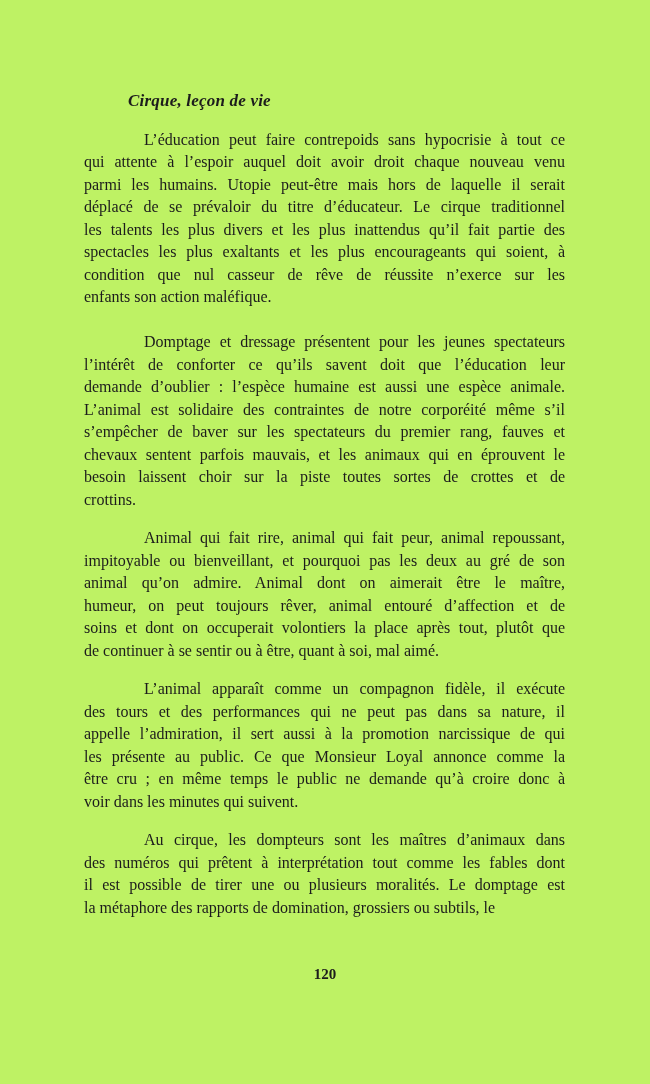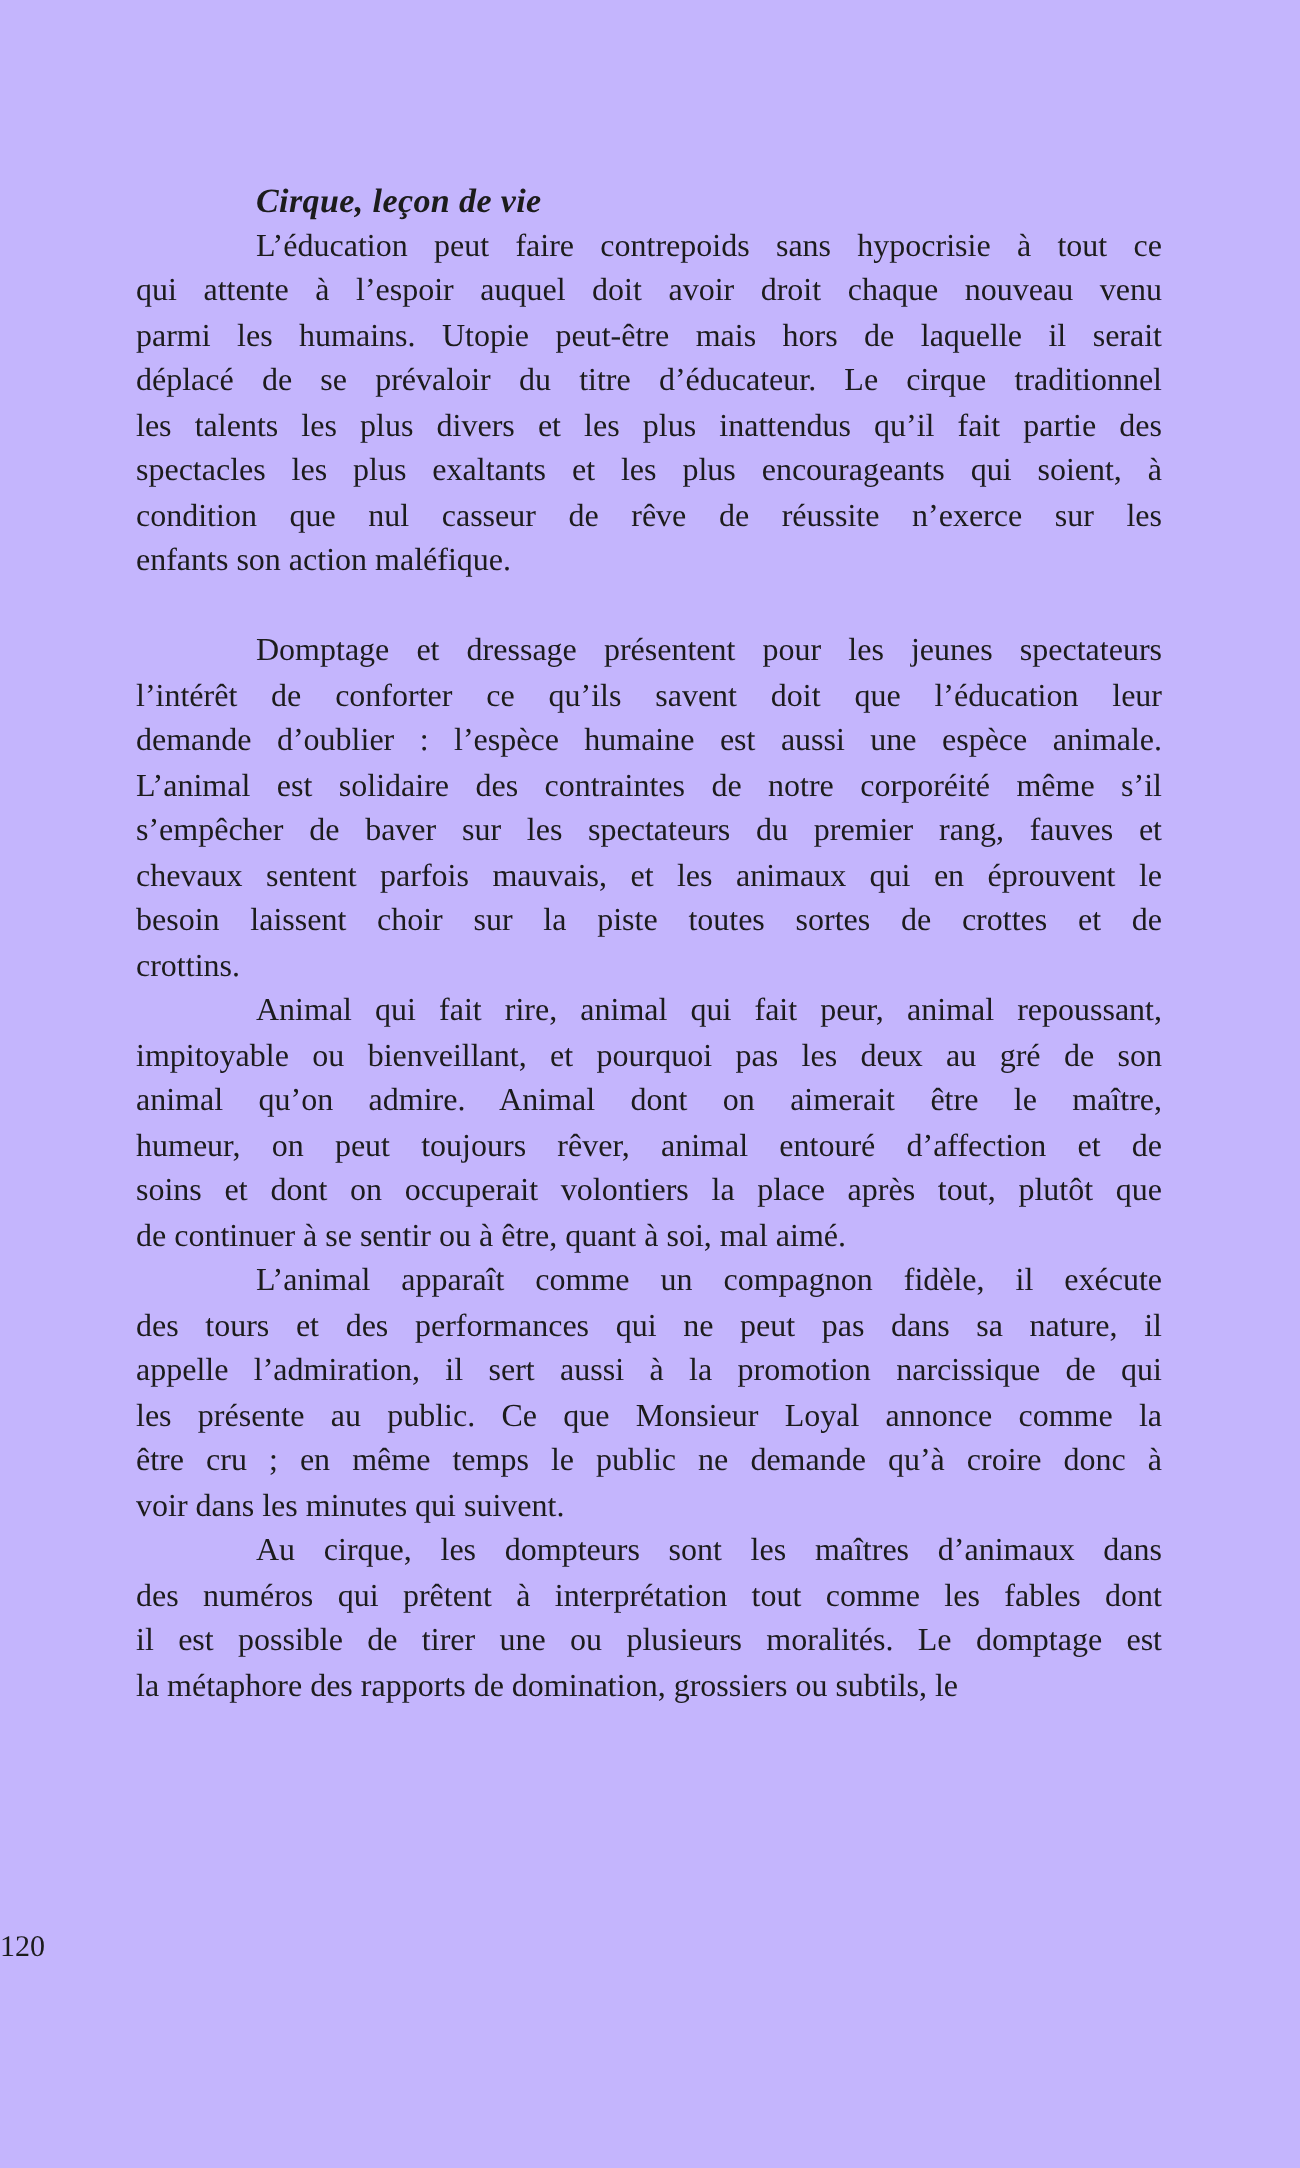--- a/index.html
+++ b/index.html
@@ -4,59 +4,60 @@
 <style>
   html, body {
     margin: 0;
     padding: 0;
     background: #ffffff;
   }
   .page {
     position: relative;
     width: 650px;
     height: 1084px;
-    background: #c4b5fd;
+    background: #bef264;
     overflow: hidden;
     font-family: "Liberation Serif", "DejaVu Serif", serif;
     color: #1c1c1c;
   }
   .text-block {
     position: absolute;
     left: 68px;
     top: 90px;
     width: 513px;
   }
   .title {
     font-size: 17px;
     font-weight: bold;
     font-style: italic;
     line-height: 22.5px;
     text-indent: 60px;
     letter-spacing: 0.2px;
   }
-  .para { margin: 0; }
+  .para { margin: 16px; }
   .para.gap-before { margin-top: 22.5px; }
   .line {
     font-size: 16px;
     line-height: 22.5px;
     text-align: justify;
     text-align-last: justify;
     white-space: normal;
   }
   .line.first { text-indent: 60px; }
   .line.last { text-align-last: left; }
   .pagenum {
     position: absolute;
     left: 0;
     top: 964px;
     width: 100%;
-    text-align: left;
+    text-align: center;
     font-size: 15px;
     line-height: 20px;
     color: #1c1c1c;
+    font-weight: bold;
   }
 </style>
 </head>
 <body>
 
 <div class="page">
   <div class="text-block">
     <div class="title">Cirque, leçon de vie</div>
     <div id="paragraphs">
         <div class="para">

